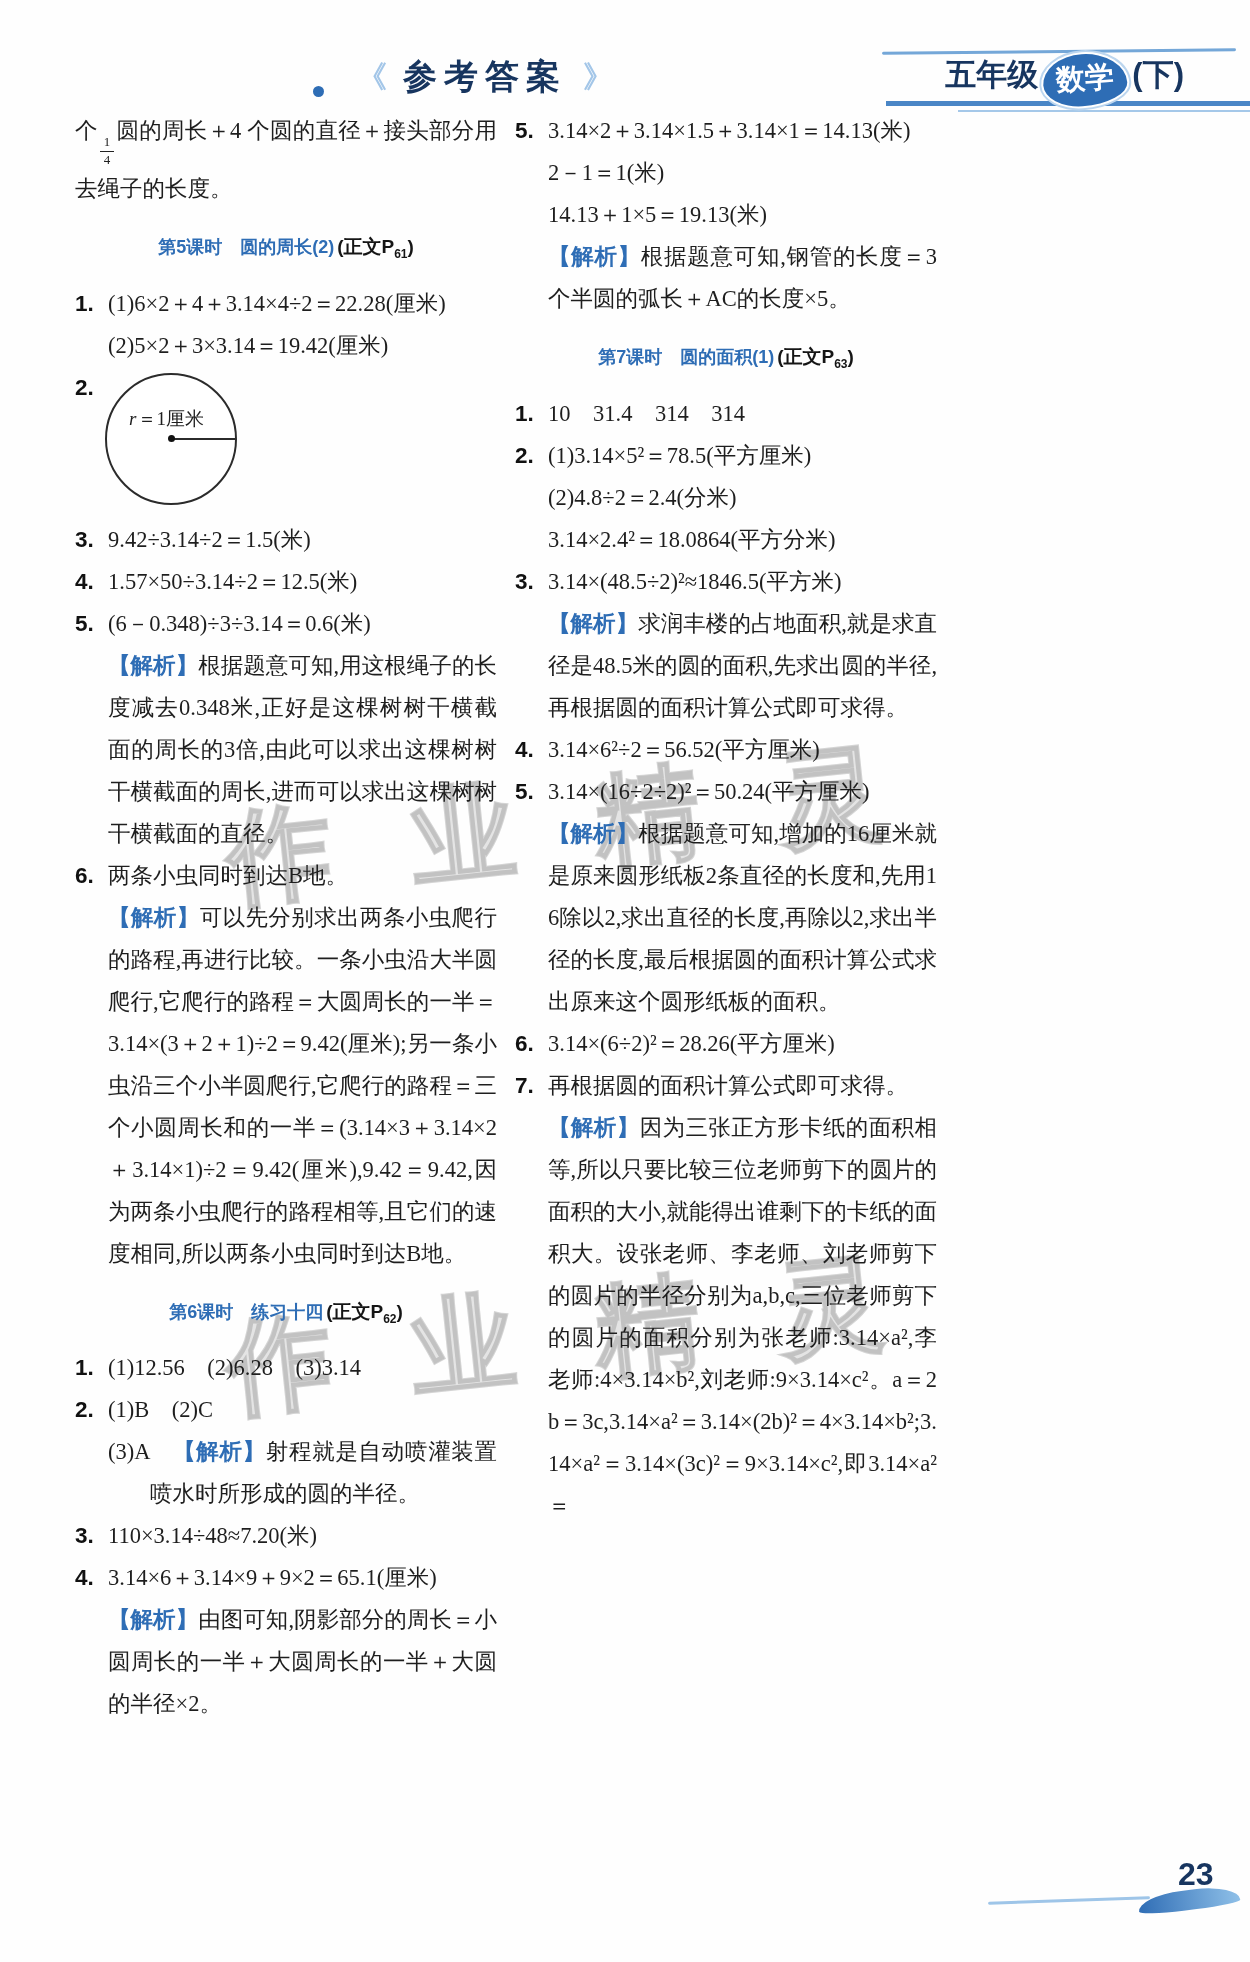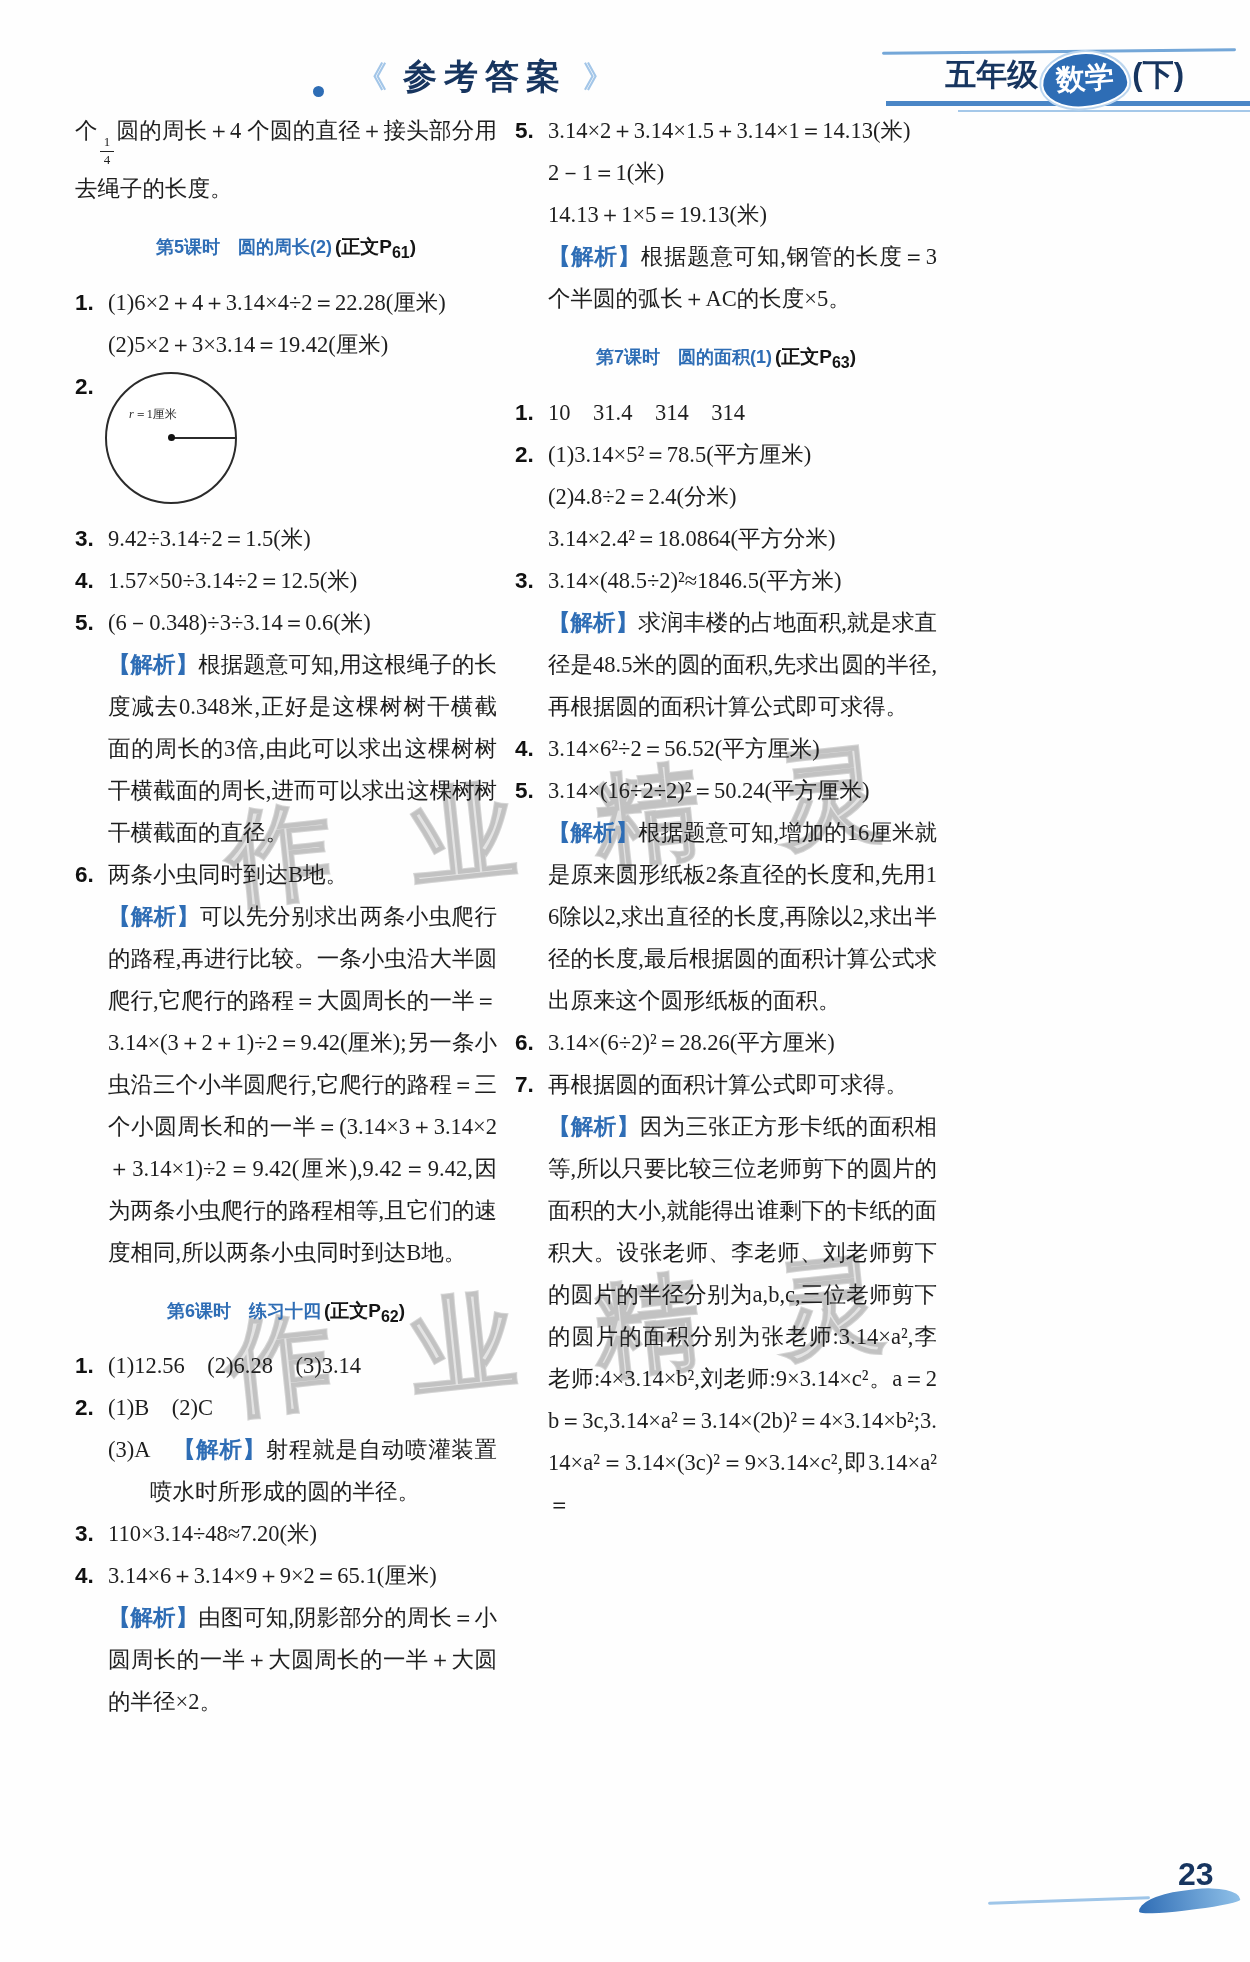--- a/index.html
+++ b/index.html
@@ -91,41 +91,41 @@
   .sub-wrap { padding-left: 42px; text-indent: -42px; }
 
   .heading {
     white-space: nowrap; text-align: center;
     line-height: 52px; margin: 5px 0 3px;
     font-family: "Liberation Sans", "DejaVu Sans", sans-serif;
     font-weight: 700;
   }
   .h-main { color: var(--accent_blue, #2e6db5); font-size: 18px; }
   .h-ref  { color: #151515; font-size: 19px; margin-left: 3px; }
-  .h-ref sub { font-size: 16px; }
+  .h-ref sub { font-size: 12px; }
 
   .frac {
     display: inline-flex; flex-direction: column; align-items: center;
     vertical-align: -8px; font-size: 13px; line-height: 1.15;
     margin: 0 2px;
   }
   .frac .fn { border-bottom: 1.5px solid #222; padding: 0 4px 1px; }
   .frac .fd { padding-top: 1px; }
 
   
   .q2 { height: 152px; }
   .circle {
     position: absolute; left: 30px; top: 6px;
     width: 132px; height: 132px;
     border: 2px solid #2b2b2b; border-radius: 50%;
     background: #fff;
   }
   .radius-line { position: absolute; left: 50%; top: 50%; width: 50%; height: 2px; margin-top: -1px; background: #2b2b2b; }
   .center-dot  { position: absolute; left: 50%; top: 50%; width: 7px; height: 7px; margin: -3.5px 0 0 -3.5px; background: #111; border-radius: 50%; }
-  .radius-label { position: absolute; left: 22px; top: calc(50% - 31px); font-size: 12px; line-height: 1.2; white-space: nowrap; }
+  .radius-label { position: absolute; left: 22px; top: calc(50% - 31px); font-size: 19px; line-height: 1.2; white-space: nowrap; }
   .radius-label i { font-family: "Liberation Serif", serif; margin-right: 1px; }
 
   
   .footer-line {
     position: absolute; left: 988px; top: 1899px; width: 162px; height: 3px;
     background: #9ec5e8; border-radius: 2px; transform: rotate(-2deg);
   }
   .footer-swoosh {
     position: absolute; left: 1138px; top: 1890px; width: 102px; height: 20px;
     background: linear-gradient(90deg, #2f6db5, #8fc0e8);

